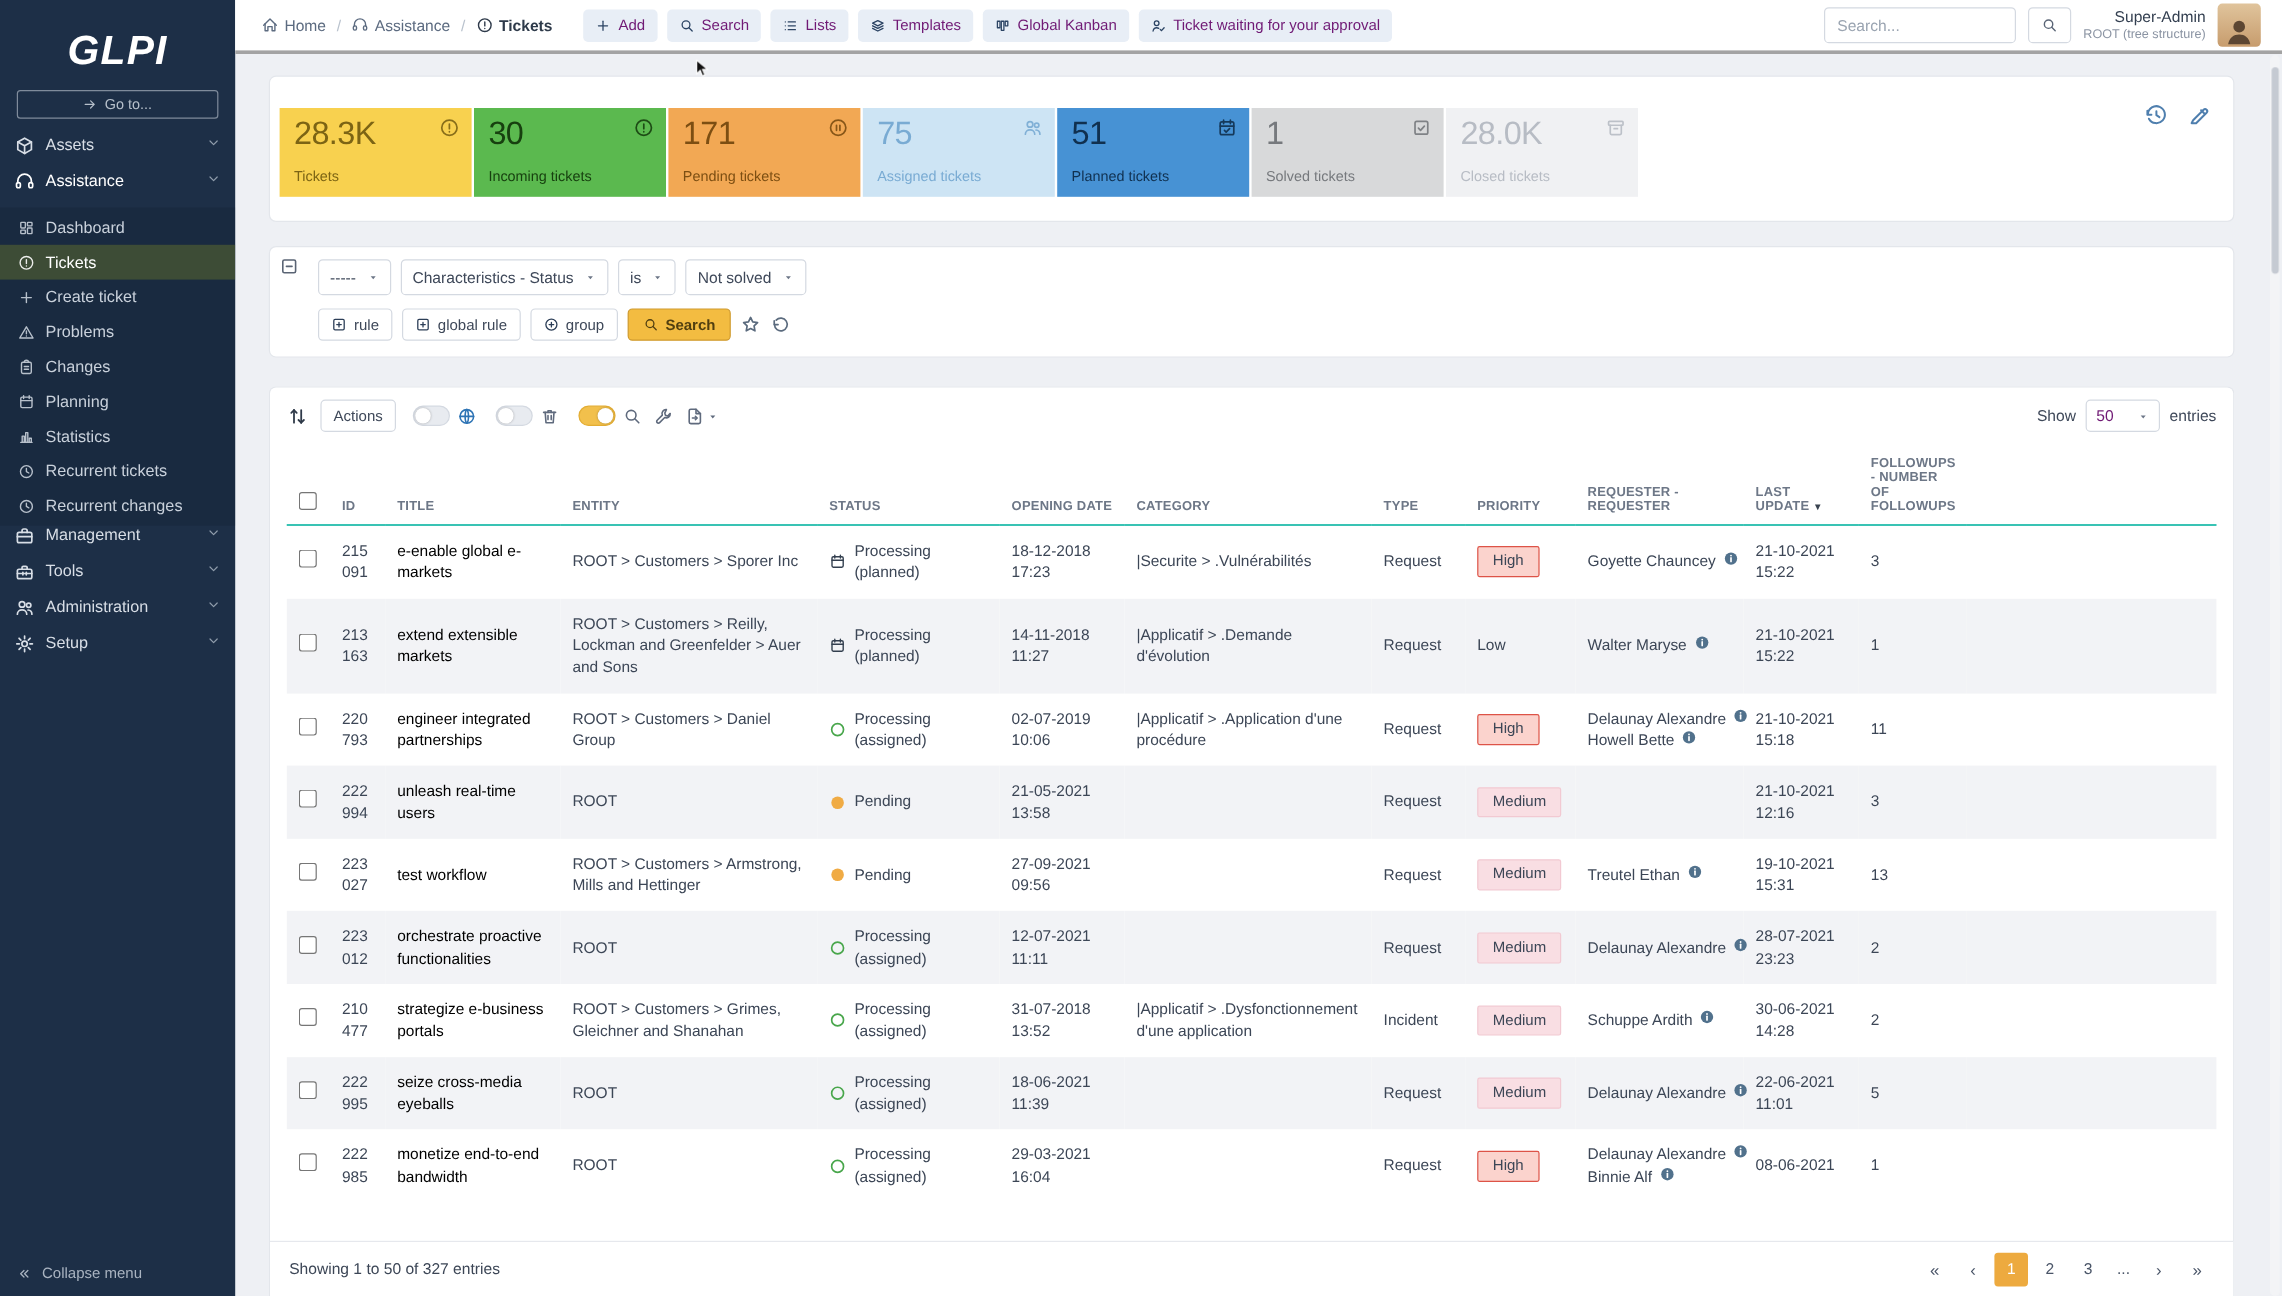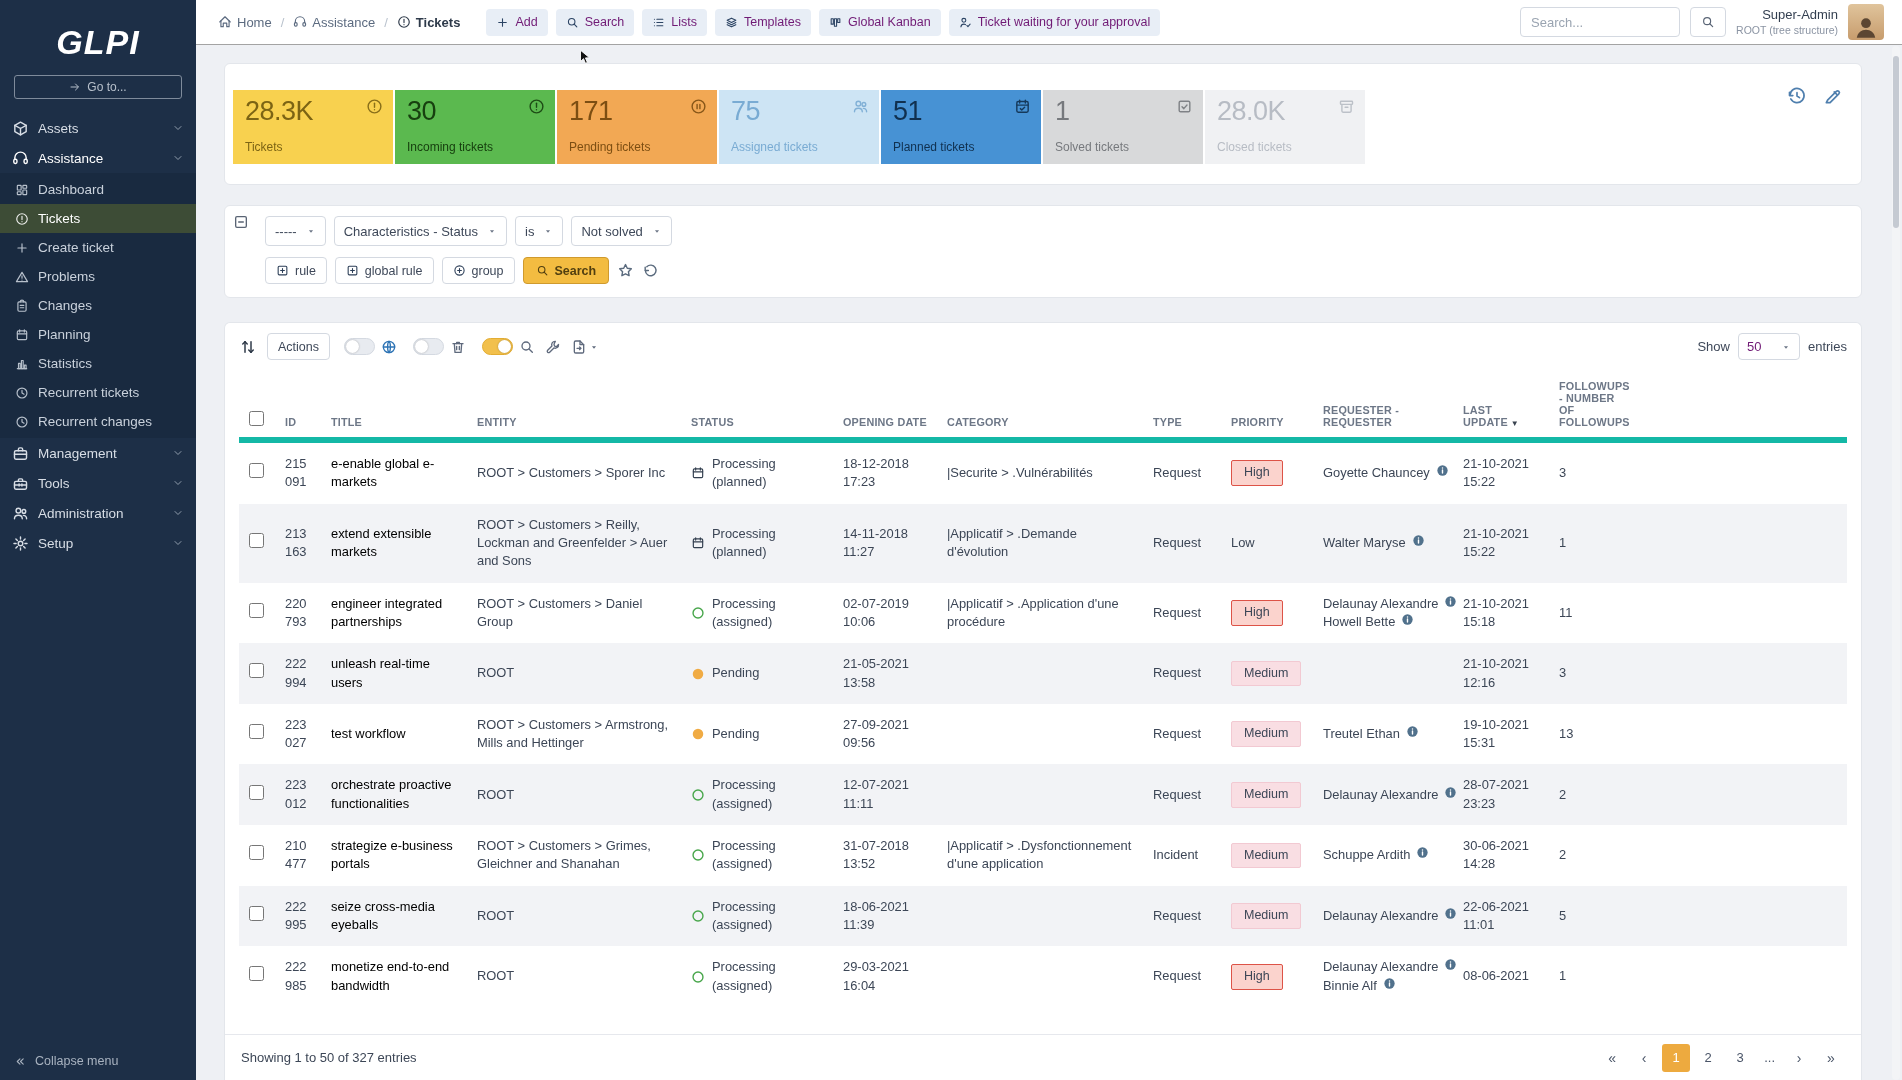--- a/index.html
+++ b/index.html
@@ -13,32 +13,32 @@
   .icn svg { width:100%; height:100%; fill:none; stroke:currentColor; stroke-width:2; stroke-linecap:round; stroke-linejoin:round; }
   .i10{width:10px;height:10px}.i12{width:12px;height:12px}.i13{width:13px;height:13px}
   .i14{width:14px;height:14px}.i16{width:16px;height:16px}.i17{width:17px;height:17px}
   .i18{width:18px;height:18px}
 
   
   .sidebar { width:196px; background:#1d2f47; color:#d6dce4; display:flex; flex-direction:column; flex:none; }
   .logo { text-align:center; padding:13px 0 11px; font-style:italic; font-weight:bold; font-size:34px; letter-spacing:1px; color:#ffffff;margin-top:10px; }
   .goto { margin:2px 14px 14px; height:24px; border:1px solid #7f8b9b; border-radius:3px; background:transparent; color:#b7c0cb; font-size:12px; display:flex; align-items:center; justify-content:center; gap:6px; }
   .nav { flex:1; overflow:hidden; }
-  .nav-item { height:30px; display:flex; align-items:center; gap:9px; padding:0 12px; font-size:13.5px; color:#d8dee6; cursor:pointer; }
+  .nav-item { height:30px; display:flex; gap:9px; padding:0 12px; font-size:13.5px; color:#d8dee6; cursor:pointer; }
   .nav-item.expanded { color:#ffffff; }
   .nav-item .chev { margin-left:auto; width:12px; height:12px; color:#8f9cab; }
   .submenu { background:#192a40; padding:2px 0; }
   .subitem { height:29px; display:flex; align-items:center; gap:9px; padding:0 12px 0 15px; font-size:13.5px; color:#c9d1db; cursor:pointer; }
   .subitem .icn { opacity:.9; }
   .subitem.active { background:#3d4c36; color:#ffffff; }
   .collapse-btn { margin-top:auto; height:38px; background:none; border:none; color:#a9b3c0; font-size:12.5px; display:flex; align-items:center; gap:8px; padding:0 14px; }
 
   
   .main { flex:1; display:flex; flex-direction:column; min-width:0; }
-  .topbar { height:45px; background:#fff; border-bottom:1px solid #a3a3a3; display:flex; align-items:center; gap:26px; padding:0 18px 0 22px; flex:none; }
+  .topbar { height:45px; background:#fff; border-bottom:3px solid #a3a3a3; display:flex; align-items:center; gap:26px; padding:0 18px 0 22px; flex:none; }
   .breadcrumb { display:flex; align-items:center; gap:9px; font-size:13px; color:#5c6b80; }
   .crumb { display:flex; align-items:center; gap:5px; cursor:pointer; }
   .crumb:last-child { font-weight:bold; color:#2e3a4a; }
   .crumb-sep { color:#b9c2cd; }
   .top-actions { display:flex; gap:8px; }
   .tb-btn { background:#e8eef6; color:#701a75; border:none; border-radius:4px; height:27px; padding:0 10px; font-size:12.5px; display:flex; align-items:center; gap:6px; }
   .tb-btn .icn { color:#2c4464; }
   .top-right { margin-left:auto; display:flex; align-items:center; gap:10px; }
   .global-search { width:160px; height:30px; border:1px solid #d4d9e1; border-radius:4px; padding:0 10px; font-size:13px; color:#495263; }
   .global-search::placeholder { color:#9aa4b1; }
@@ -84,21 +84,21 @@
   .switch .knob { position:absolute; top:1px; left:1px; width:13px; height:13px; border-radius:50%; background:#fff; box-shadow:0 0 2px rgba(0,0,0,.3); }
   .switch.on { background:#f2c04c; border-color:#e3ad33; }
   .switch.on .knob { left:auto; right:1px; }
   .tool-icn { color:#5f6a7d; }
   .globe-icon { color:#2e74b5; }
   .show-entries { margin-left:auto; display:flex; align-items:center; gap:8px; font-size:13px; color:#3e4859; }
   .select-btn.small { height:27px; padding:0 8px; min-width:62px; justify-content:space-between; color:#701a75; }
 
   .table-wrap { flex:1; min-height:0; overflow:hidden; padding:4px 14px 0; }
   table { width:100%; border-collapse:collapse; table-layout:fixed; }
-  thead th { text-align:left; vertical-align:bottom; padding:6px 10px 9px; font-size:10.8px; color:#6d7787; letter-spacing:.2px; border-bottom:6px solid #14b8a6; cursor:pointer; }
+  thead th { text-align:left; vertical-align:bottom; padding:6px 10px 9px; font-size:10.8px; color:#6d7787; letter-spacing:.2px; border-bottom:1px solid #14b8a6; cursor:pointer; }
   .sort-caret { font-size:8px; color:#39434f; margin-left:3px; }
   tbody td { padding:12px 10px; font-size:12.9px; color:#3c4656; vertical-align:middle; line-height:1.42; }
   tbody tr:nth-child(even) { background:#f2f3f6; }
   .link { color:#000000; text-decoration:none; }
   .status { display:flex; align-items:center; gap:7px; }
   .st-icn { width:14px; height:14px; }
   .status-planned .st-icn { color:#333f4f; }
   .status-assigned .st-icn { color:#48a64b; }
   .status-pending .st-icn { color:#f0ab44; }
   .badge { display:inline-block; padding:3px 12px; font-size:12.5px; border-radius:2px; }

